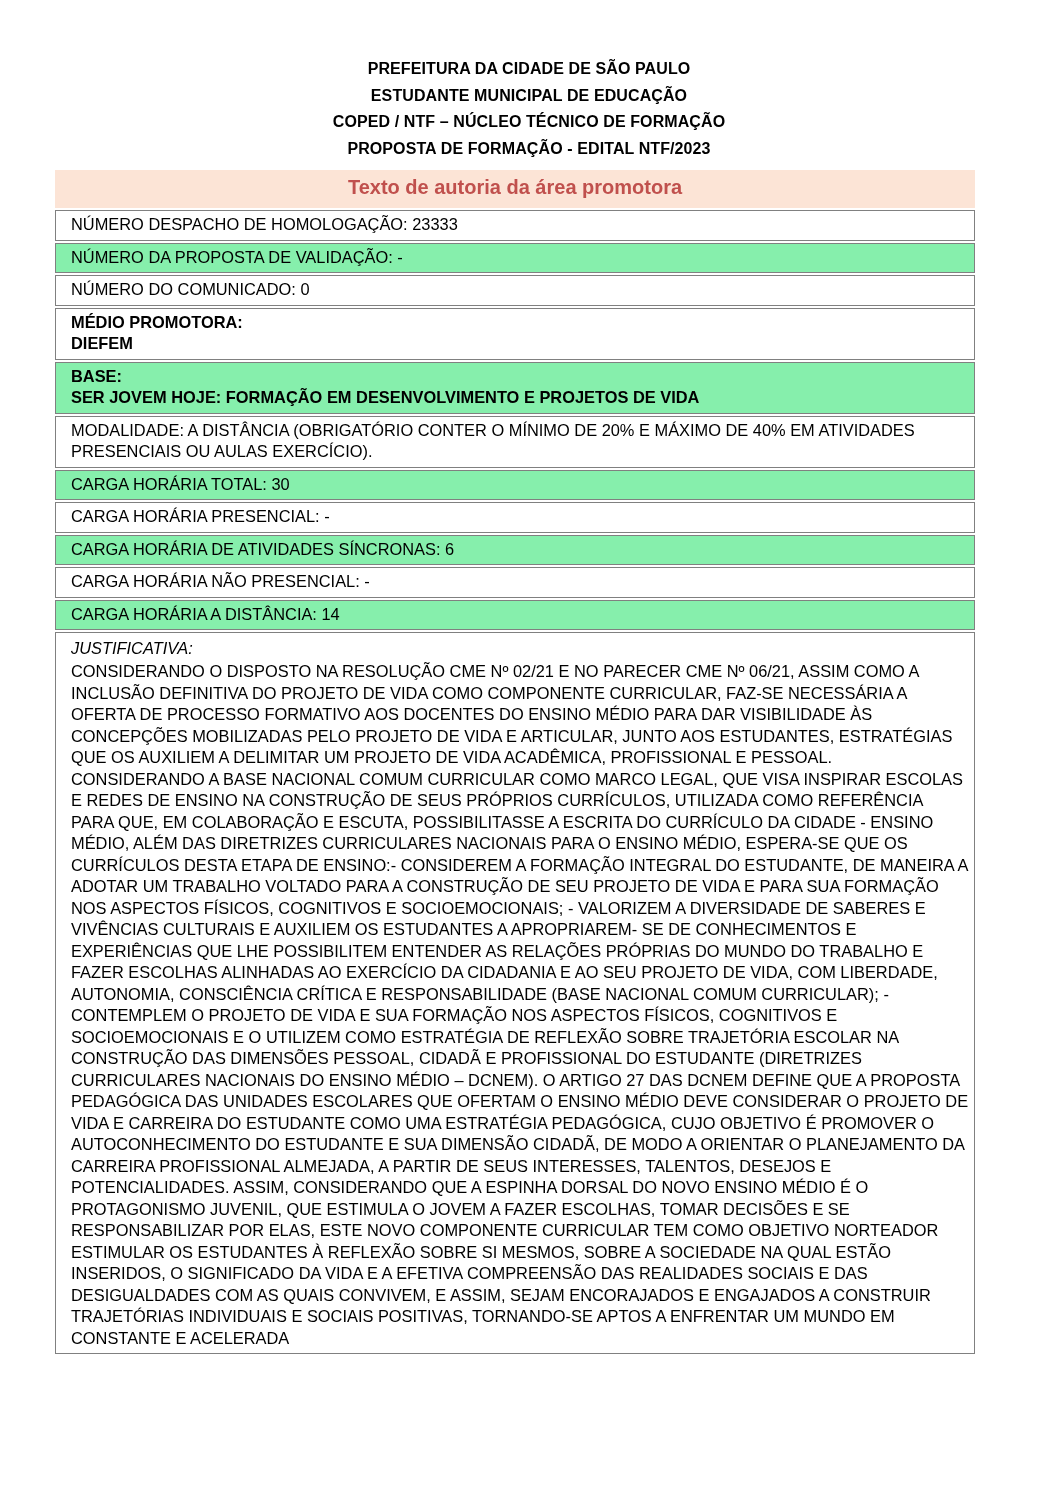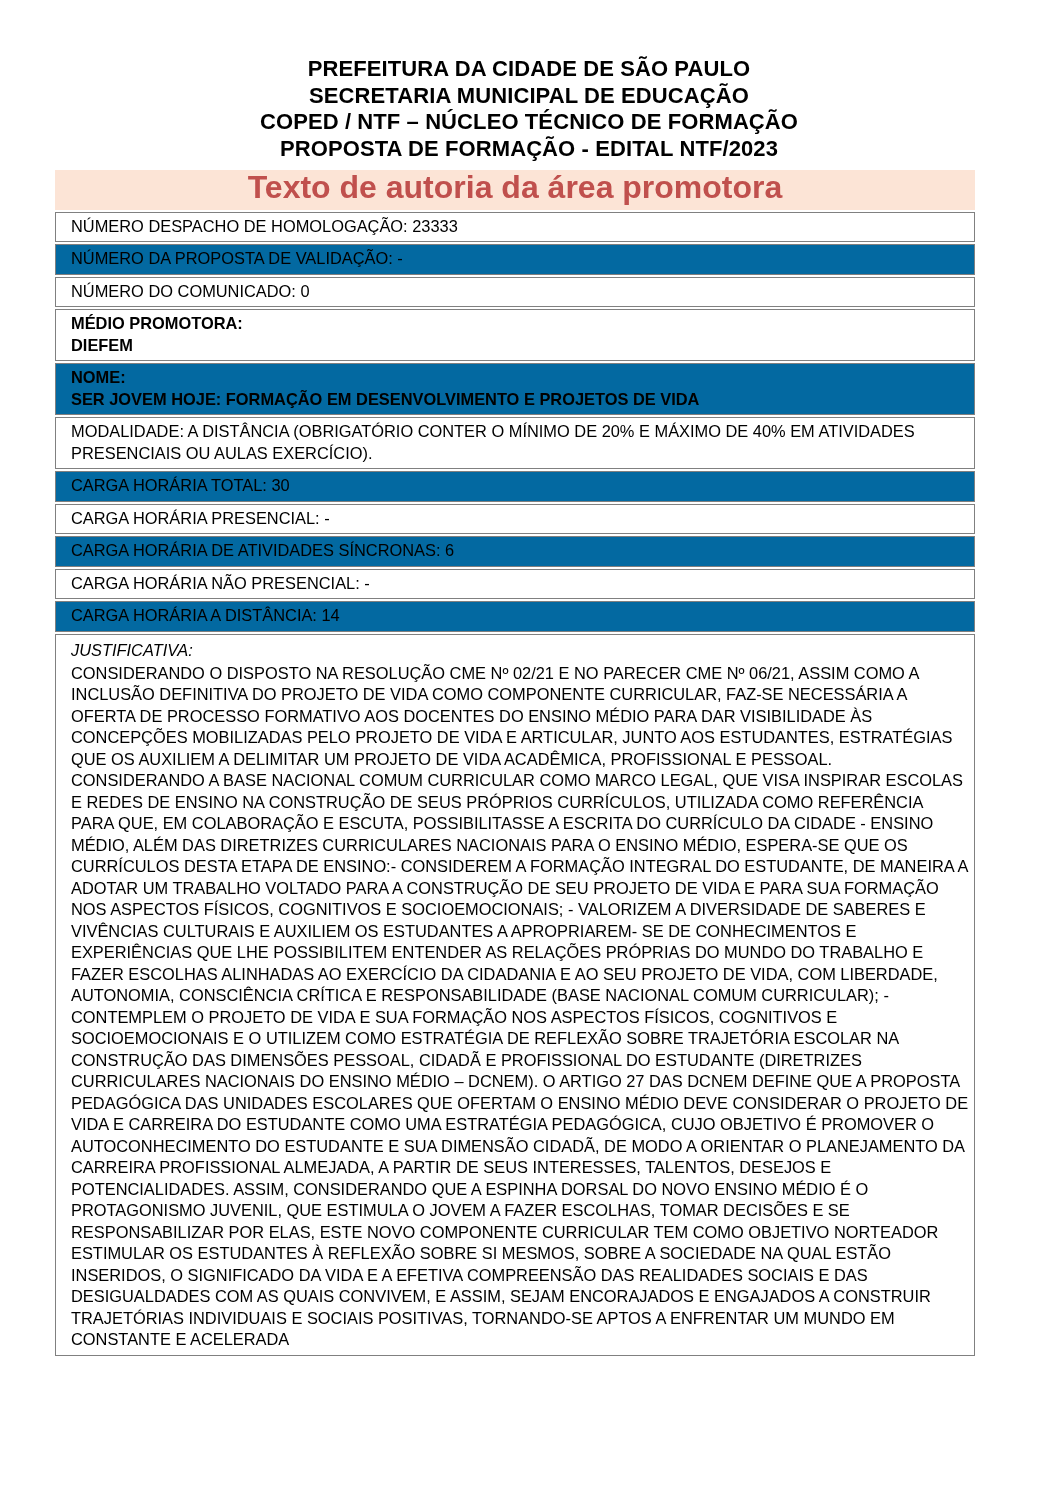--- a/index.html
+++ b/index.html
@@ -23,21 +23,21 @@
     padding: 0;
   }
 
   
   .doc-header {
     padding-top: 56px;
     text-align: center;
   }
   .doc-header .hline {
     font-weight: bold;
-    font-size: 22px;
+    font-size: 16px;
     line-height: 26.5px;
     letter-spacing: 0.1px;
     white-space: nowrap;
   }
 
   
   .form-table {
     width: 920px;
     margin: 6px 0 0 55px;
     border-collapse: separate;
@@ -45,33 +45,33 @@
     table-layout: fixed;
   }
   .form-table td {
     border: 1px solid #808080;
     padding: 3px 5px 4px 15px;
     font-size: 16.4px;
     line-height: 21.5px;
     vertical-align: top;
     word-wrap: break-word;
   }
-  .row-shade td { background: #0369a1; }
+  .row-shade td { background: #86efac; }
   .row-plain td { background: #ffffff; }
 
   .banner td {
     background: #fce4d6;
     border: none;
     text-align: center;
     padding: 2px 0 6px 0;
   }
   .banner-text {
     color: #c0504d;
     font-weight: bold;
-    font-size: 32px;
+    font-size: 20px;
     line-height: 30px;
   }
 
   .bold-cell { font-weight: bold; }
   .cell-line { display: block; }
 
   .justify-cell {
     padding-bottom: 10px;
   }
   .justify-cell .cell-line {
@@ -85,21 +85,21 @@
     text-align: center;
   }
 </style>
 </head>
 <body>
 
 <div class="page">
 
   <div class="doc-header">
     <div class="hline">PREFEITURA DA CIDADE DE SÃO PAULO</div>
-    <div class="hline">SECRETARIA MUNICIPAL DE EDUCAÇÃO</div>
+    <div class="hline">ESTUDANTE MUNICIPAL DE EDUCAÇÃO</div>
     <div class="hline">COPED / NTF – NÚCLEO TÉCNICO DE FORMAÇÃO</div>
     <div class="hline">PROPOSTA DE FORMAÇÃO - EDITAL NTF/2023</div>
   </div>
 
   <table class="form-table">
     <tbody>
       <tr class="banner">
         <td>
           <span class="banner-text">Texto de autoria da área promotora</span>
         </td>
@@ -120,21 +120,21 @@
 
       <tr class="row-plain">
         <td class="bold-cell">
           <span class="cell-line">MÉDIO PROMOTORA:</span>
           <span class="cell-line">DIEFEM</span>
         </td>
       </tr>
 
       <tr class="row-shade">
         <td class="bold-cell">
-          <span class="cell-line">NOME:</span>
+          <span class="cell-line">BASE:</span>
           <span class="cell-line">SER JOVEM HOJE: FORMAÇÃO EM DESENVOLVIMENTO E PROJETOS DE VIDA</span>
         </td>
       </tr>
 
       <tr class="row-plain">
         <td>
           <span class="cell-line">MODALIDADE: A DISTÂNCIA (OBRIGATÓRIO CONTER O MÍNIMO DE 20% E MÁXIMO DE 40% EM ATIVIDADES</span>
           <span class="cell-line">PRESENCIAIS OU AULAS EXERCÍCIO).</span>
         </td>
       </tr>

